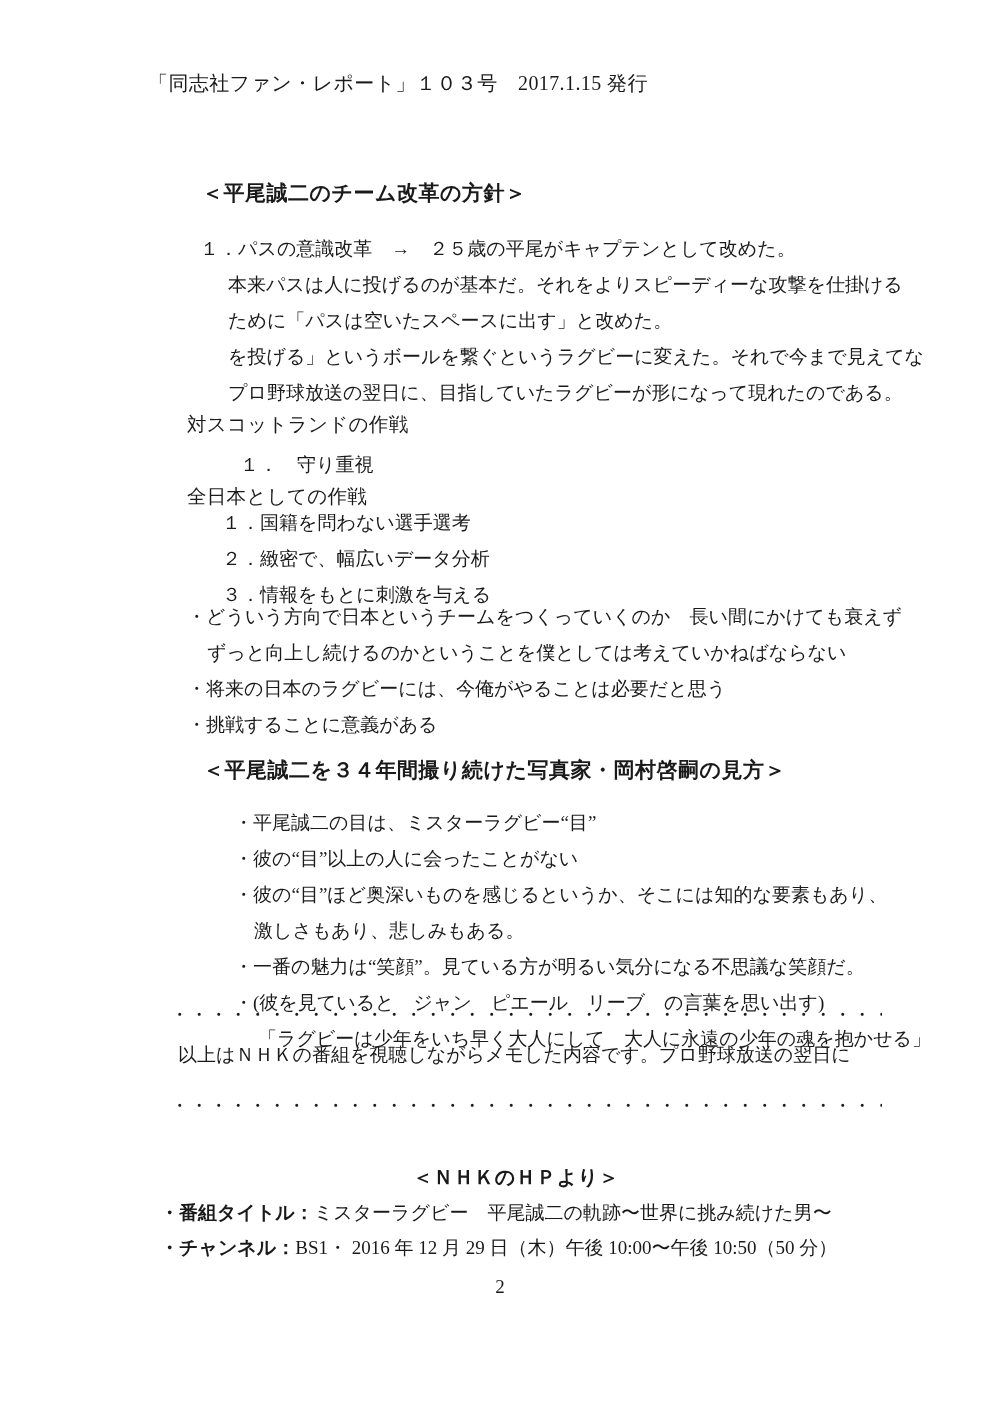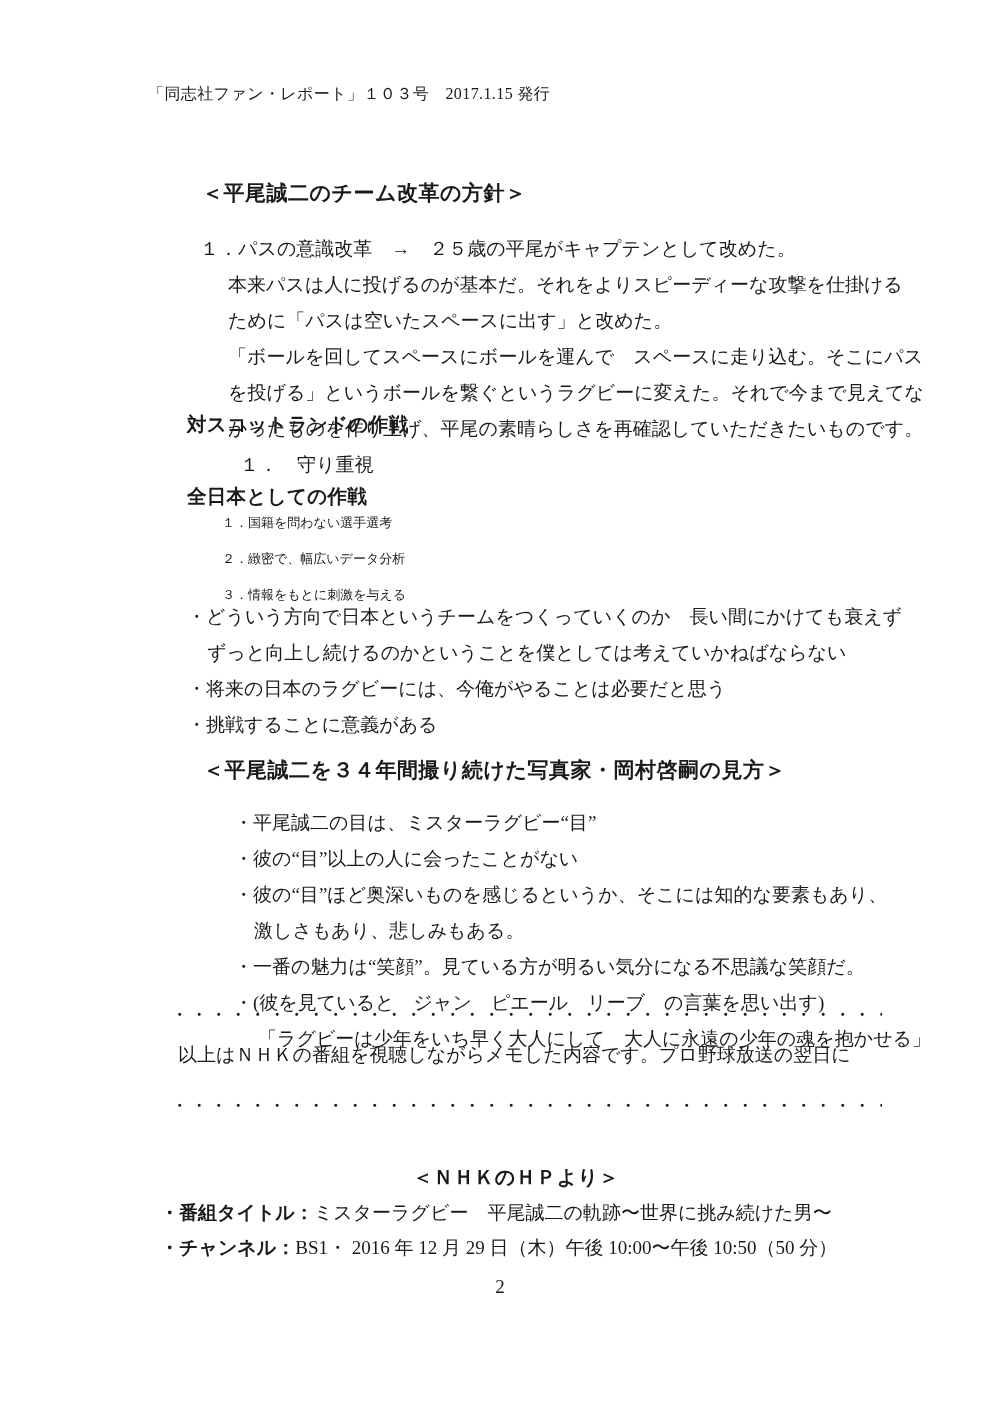--- a/index.html
+++ b/index.html
@@ -19,22 +19,22 @@
     margin: 0 auto;
     background: #ffffff;
     overflow: hidden;
     box-sizing: border-box;
   }
 
   
   .doc-header {
     position: absolute;
     left: 148px;
-    top: 84px;
-    font-size: 16px;
+    top: 70px;
+    font-size: 20px;
     letter-spacing: 0.4px;
     white-space: nowrap;
   }
 
   .section-heading {
     position: absolute;
     font-size: 21px;
     font-weight: bold;
     letter-spacing: 0.5px;
     white-space: nowrap;
@@ -59,40 +59,40 @@
   .num-block .indent {
     display: block;
     padding-left: 28px;
     white-space: nowrap;
   }
 
   .bold-head {
     position: absolute;
     left: 187px;
     font-size: 19.5px;
-    font-weight: bold;
+    font-weight: normal;
     letter-spacing: 0.3px;
     white-space: nowrap;
   }
   #head-scotland { top: 411px; }
   #head-alljapan { top: 483px; }
 
   .sub-item {
     position: absolute;
     font-size: 19px;
     line-height: 36px;
     white-space: nowrap;
   }
   #scotland-item-1 { left: 240px; top: 447px; }
 
   .alljapan-list {
     position: absolute;
     left: 222px;
     top: 505px;
-    font-size: 13px;
+    font-size: 19px;
     line-height: 36px;
   }
   .alljapan-list .li { display: block; white-space: nowrap; }
 
   .bullet-list-a {
     position: absolute;
     left: 187px;
     top: 599px;
     width: 720px;
     font-size: 19px;
@@ -173,23 +173,22 @@
 <div class="page">
 
   <div class="doc-header">「同志社ファン・レポート」１０３号　2017.1.15 発行</div>
 
   <div class="section-heading" id="heading-policy">＜平尾誠二のチーム改革の方針＞</div>
 
   <div class="num-block">
     <span class="num-line">１．パスの意識改革　→　２５歳の平尾がキャプテンとして改めた。</span>
     <span class="indent">本来パスは人に投げるのが基本だ。それをよりスピーディーな攻撃を仕掛ける</span>
     <span class="indent">ために「パスは空いたスペースに出す」と改めた。</span>
-    <span class="indent">「ボールを回してスペースにボールを運んで　スペースに走り込む。そこにパス</span>
     <span class="indent">を投げる」というボールを繋ぐというラグビーに変えた。それで今まで見えてな</span>
-    <span class="indent">かったものを作り上げ、平尾の素晴らしさを再確認していただきたいものです。</span>
+    <span class="indent">プロ野球放送の翌日に、目指していたラグビーが形になって現れたのである。</span>
   </div>
 
   <div class="bold-head" id="head-scotland">対スコットランドの作戦</div>
   <div class="sub-item" id="scotland-item-1">１．　守り重視</div>
 
   <div class="bold-head" id="head-alljapan">全日本としての作戦</div>
   <div class="alljapan-list">
     <span class="li">１．国籍を問わない選手選考</span>
     <span class="li">２．緻密で、幅広いデータ分析</span>
     <span class="li">３．情報をもとに刺激を与える</span>

